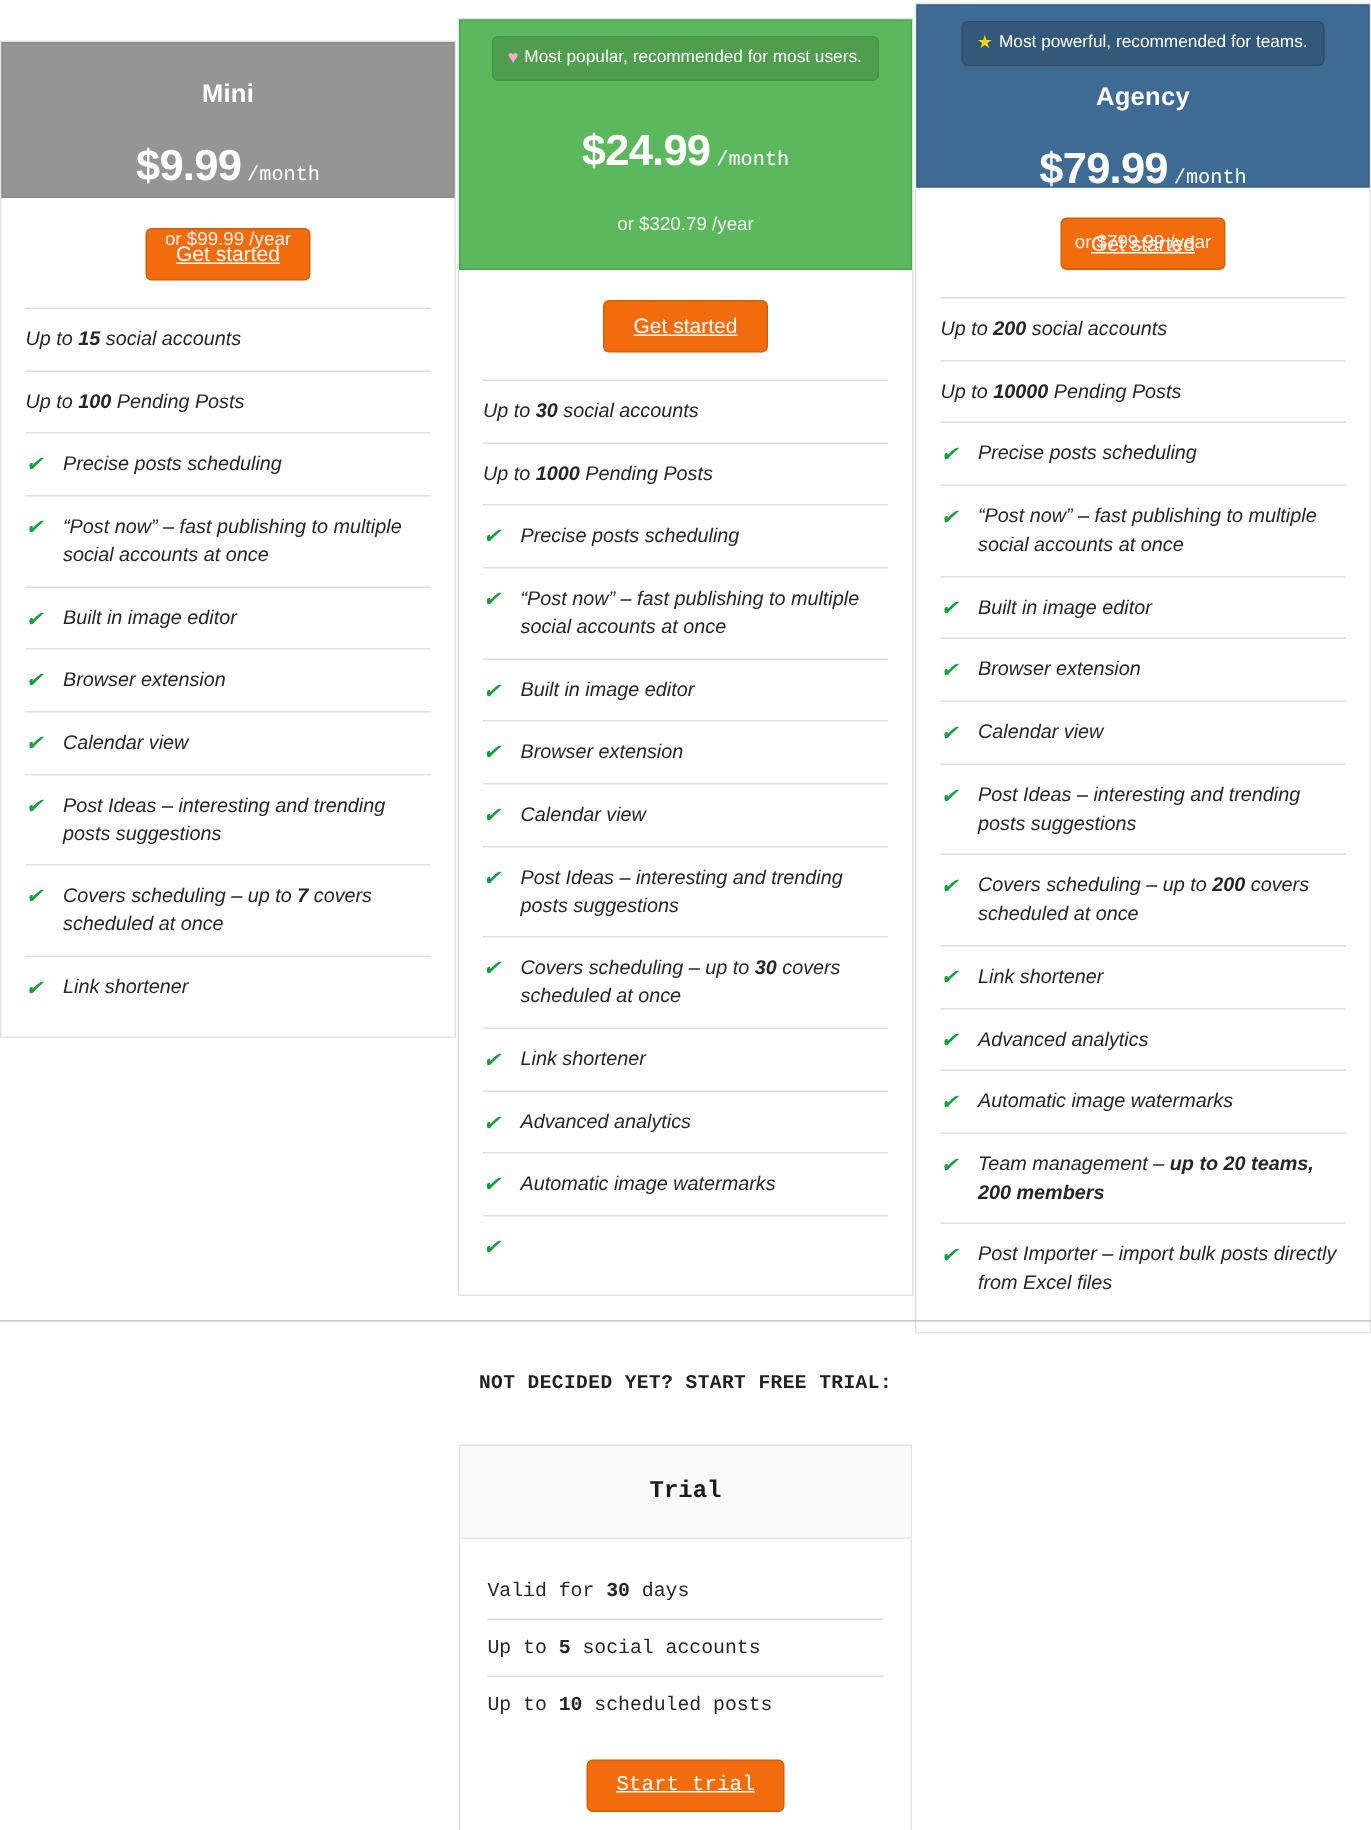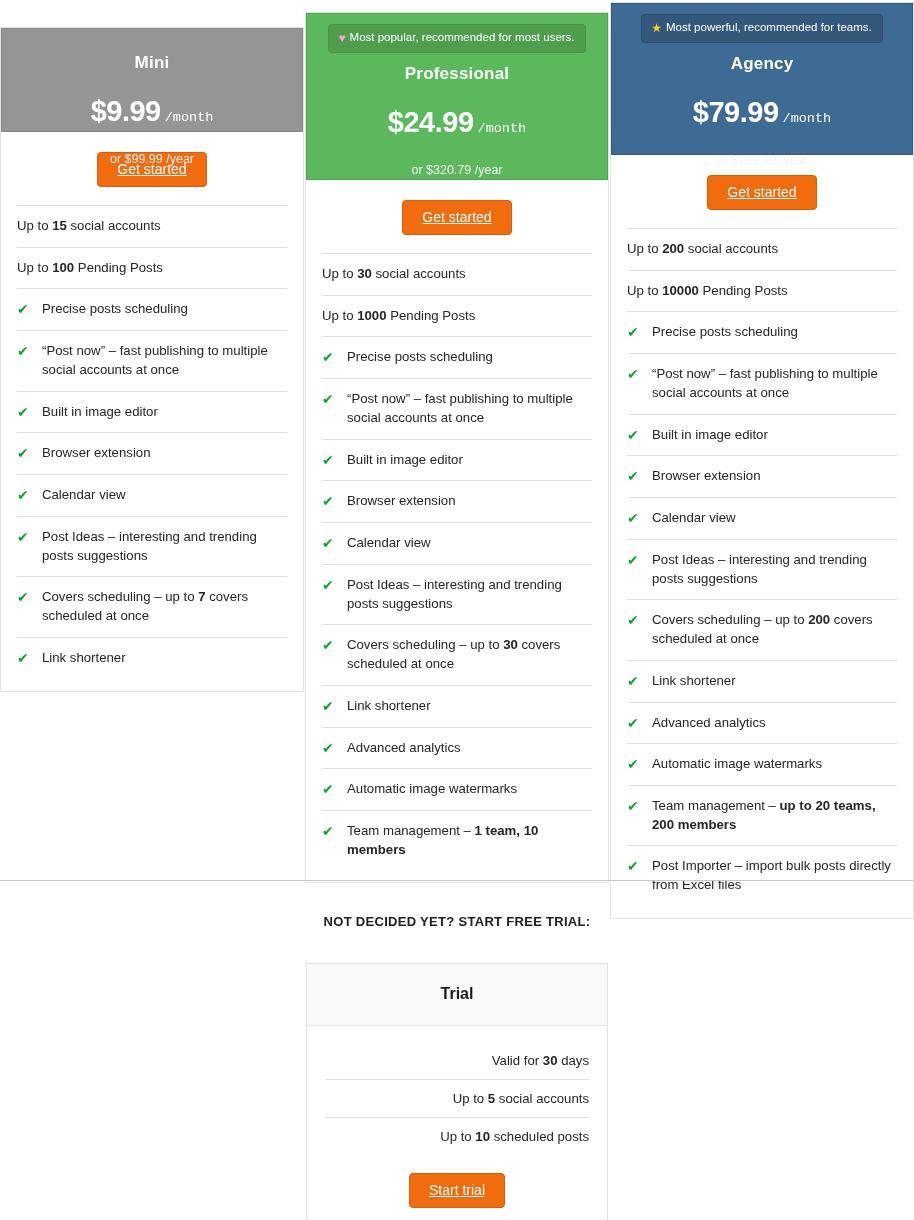--- a/index.html
+++ b/index.html
@@ -33,21 +33,21 @@
 
   
   .plan-head {
     position: relative;
     padding: 10px 10px 16px 10px;
     text-align: center;
     color: #ffffff;
   }
   .plan.mini   .plan-head { background: #959595; border: 1px solid #8a8a8a; height: 104px; }
   .plan.pro    .plan-head { background: #5cb85c; border: 1px solid #4da64d; height: 167px; }
-  .plan.agency .plan-head { background: #3d6b93; border: 1px solid #345c7f; height: 152px; }
+  .plan.agency .plan-head { background: #3d6b93; border: 1px solid #345c7f; height: 122px; }
 
   .badge {
     display: inline-block;
     border-radius: 4px;
     font-size: 11.5px;
     line-height: 1;
     padding: 7px 10px 8px 9px;
     white-space: nowrap;
     margin-bottom: 9px;
   }
@@ -95,20 +95,21 @@
   .features { padding: 0 16px 12px 16px; }
 
   .feat {
     display: flex;
     align-items: flex-start;
     border-top: 1px solid #e0e0e0;
     padding: 11px 0 11px 0;
     font-size: 13.2px;
     line-height: 1.42;
     color: #262626;
+    font-style: italic;
   }
   .feat:first-child { border-top: 1px solid #dcdcdc; }
 
   .check {
     color: #16a03c;
     font-size: 14px;
     line-height: 1.3;
     width: 25px;
     flex: 0 0 25px;
     text-align: left;
@@ -123,20 +124,21 @@
     height: 1px;
     background: #c8c8c8;
   }
 
   
   .trial-section {
     position: absolute;
     left: 0;
     top: 881px;
     width: 914px;
+    font-family: Liberation Mono, monospace;
   }
 
   .trial-title {
     text-align: center;
     font-size: 13px;
     font-weight: bold;
     letter-spacing: .3px;
     margin-top: 33px;
   }
 
@@ -153,21 +155,21 @@
   .trial-head {
     background: #f9f9f9;
     border-bottom: 1px solid #e8e8e8;
     text-align: center;
     padding: 21px 0 22px 0;
     font-size: 16px;
     font-weight: bold;
     color: #1c1c1c;
   }
 
-  .trial-features { padding: 18px 18px 0 18px; text-align: right; }
+  .trial-features { padding: 18px 18px 0 18px; }
 
   .trial-feat {
     border-top: 1px solid #e0e0e0;
     padding: 11px 0 11px 0;
     font-size: 13.2px;
     color: #262626;
   }
   .trial-feat:first-child { border-top: none; padding-top: 9px; }
 
   .trial-cta { text-align: center; padding: 18px 0 22px 0; }
@@ -228,21 +230,20 @@
           <span><span>Link shortener</span></span>
         </div>
       </div>
   </div>
 
   <div class="plan pro">
     <div class="plan-head">
       <div class="badge">
         <span class="bicon heart">♥</span><span>Most popular, recommended for most users.</span>
       </div>
-      <div class="plan-name">Professional</div>
       <div class="price-row">
         <span class="price">$24.99</span><span class="per">/month</span>
       </div>
       <div class="price-year">or $320.79 /year</div>
     </div>
     <div class="cta-wrap">
       <span class="btn-orange">Get started</span>
     </div>
     <div class="features">
         <div class="feat plain">
@@ -286,21 +287,20 @@
         <div class="feat">
           <span class="check">✔</span>
           <span><span>Advanced analytics</span></span>
         </div>
         <div class="feat">
           <span class="check">✔</span>
           <span><span>Automatic image watermarks</span></span>
         </div>
         <div class="feat">
           <span class="check">✔</span>
-          <span><span>Team management – </span><span style="font-weight: bold;">1 team, 10 members</span></span>
         </div>
       </div>
   </div>
 
   <div class="plan agency">
     <div class="plan-head">
       <div class="badge">
         <span class="bicon star">★</span><span>Most powerful, recommended for teams.</span>
       </div>
       <div class="plan-name">Agency</div>

